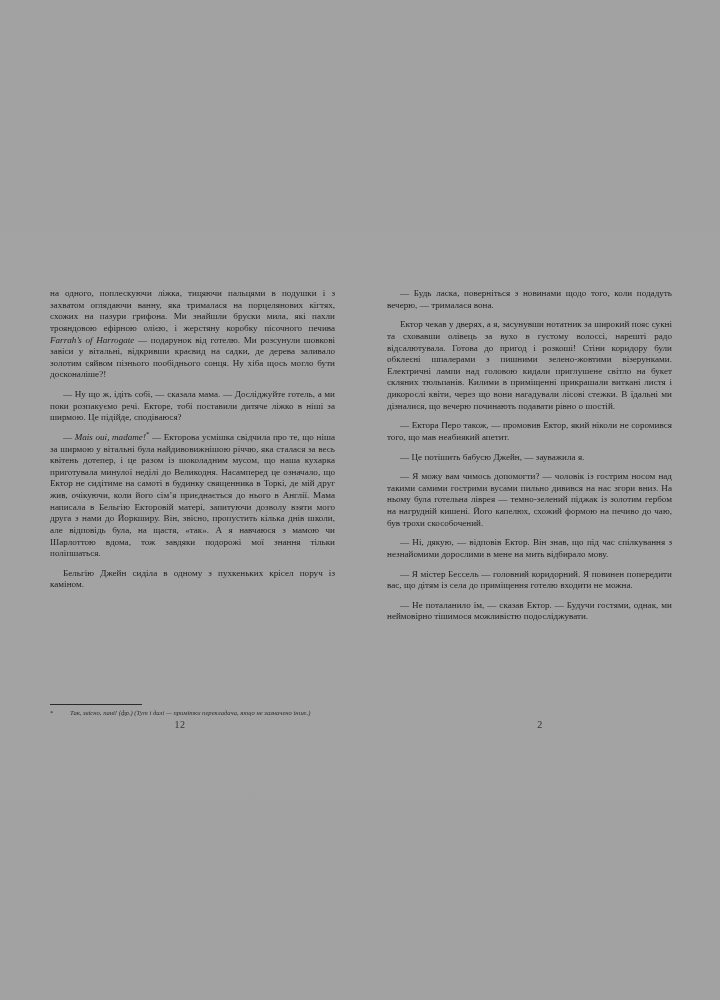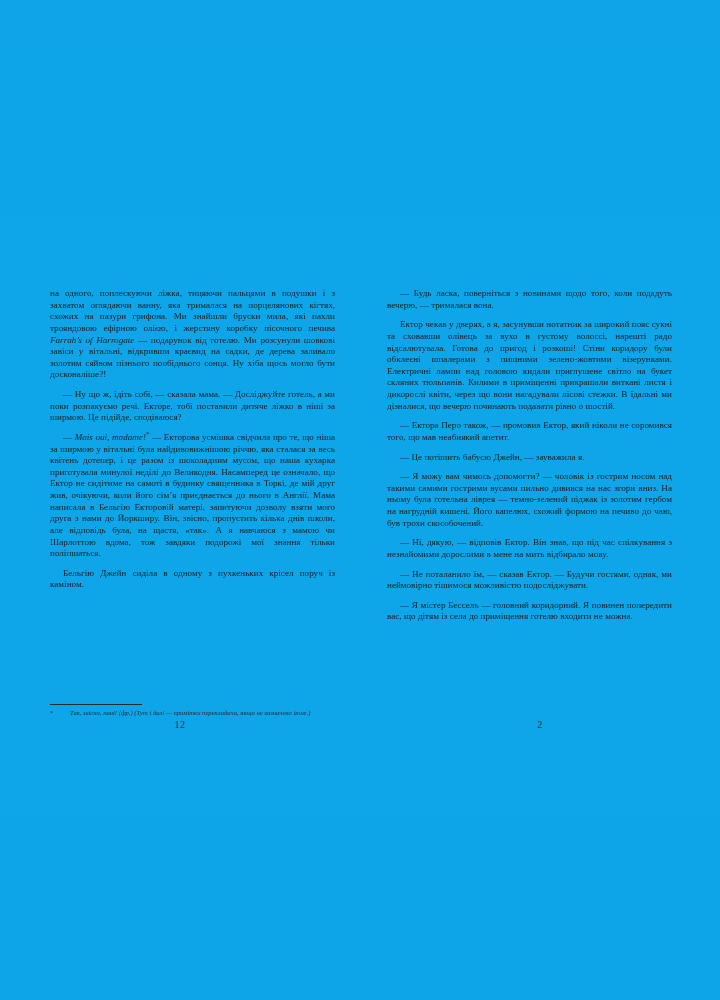--- a/index.html
+++ b/index.html
@@ -22,21 +22,21 @@
     width: 720px;
     height: 1000px;
     background: #ffffff;
   }
 
   .page {
     position: absolute;
     top: 0;
     width: 360px;
     height: 1000px;
-    background: #0ea5e9;
+    background: #a3a3a3;
   }
   .page-left  { left: 0; }
   .page-right { left: 360px; }
 
   .textblock {
     position: absolute;
     top: 288px;
     width: 285px;
     text-align: justify;
     text-justify: inter-word;
@@ -153,21 +153,21 @@
 
   <div class="page page-right">
 
     <div class="textblock">
         <p class="indent"><span>— Будь ласка, поверніться з новинами щодо того, коли подадуть вечерю, — трималася вона.</span></p>
         <p class="indent"><span>Ектор чекав у дверях, а я, засунувши нотатник за широкий пояс сукні та сховавши олівець за вухо в густому волоссі, нарешті радо відсалютувала. Готова до пригод і розкоші! Стіни коридору були обклеєні шпалерами з пишними зелено-жовтими візерунками. Електричні лампи над головою кидали приглушене світло на букет скляних тюльпанів. Килими в приміщенні прикрашали виткані листя і дикорослі квіти, через що вони нагадували лісові стежки. В їдальні ми дізналися, що вечерю починають подавати рівно о шостій.</span></p>
         <p class="indent"><span>— Ектора Перо також, — промовив Ектор, який ніколи не соромився того, що мав неабиякий апетит.</span></p>
         <p class="indent"><span>— Це потішить бабусю Джейн, — зауважила я.</span></p>
         <p class="indent"><span>— Я можу вам чимось допомогти? — чоловік із гострим носом над такими самими гострими вусами пильно дивився на нас згори вниз. На ньому була готельна ліврея — темно-зелений піджак із золотим гербом на нагрудній кишені. Його капелюх, схожий формою на печиво до чаю, був трохи скособочений.</span></p>
         <p class="indent"><span>— Ні, дякую, — відповів Ектор. Він знав, що під час спілкування з незнайомими дорослими в мене на мить відбирало мову.</span></p>
+        <p class="indent"><span>— Я містер Бессель — головний коридорний. Я повинен попередити вас, що дітям із села до приміщення готелю входити не можна.</span></p>
         <p class="indent"><span>— Не поталанило їм, — сказав Ектор. — Будучи гостями, однак, ми неймовірно тішимося можливістю подосліджувати.</span></p>
-        <p class="indent"><span>— Я містер Бессель — головний коридорний. Я повинен попередити вас, що дітям із села до приміщення готелю входити не можна.</span></p>
       </div>
 
     <div class="folio">2</div>
   </div>
 
   <div class="paper-tint"></div>
 </div>
 
 </body></html>

